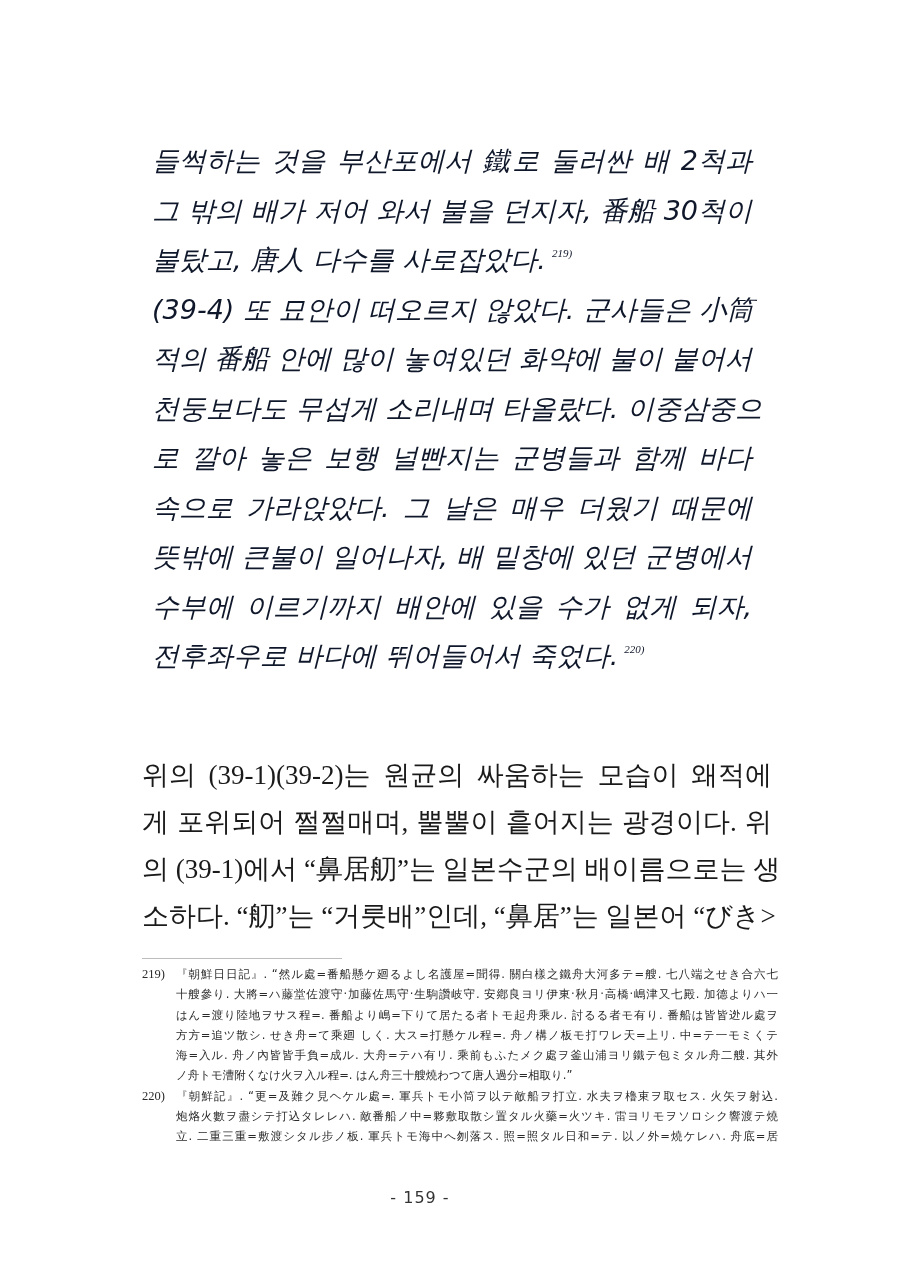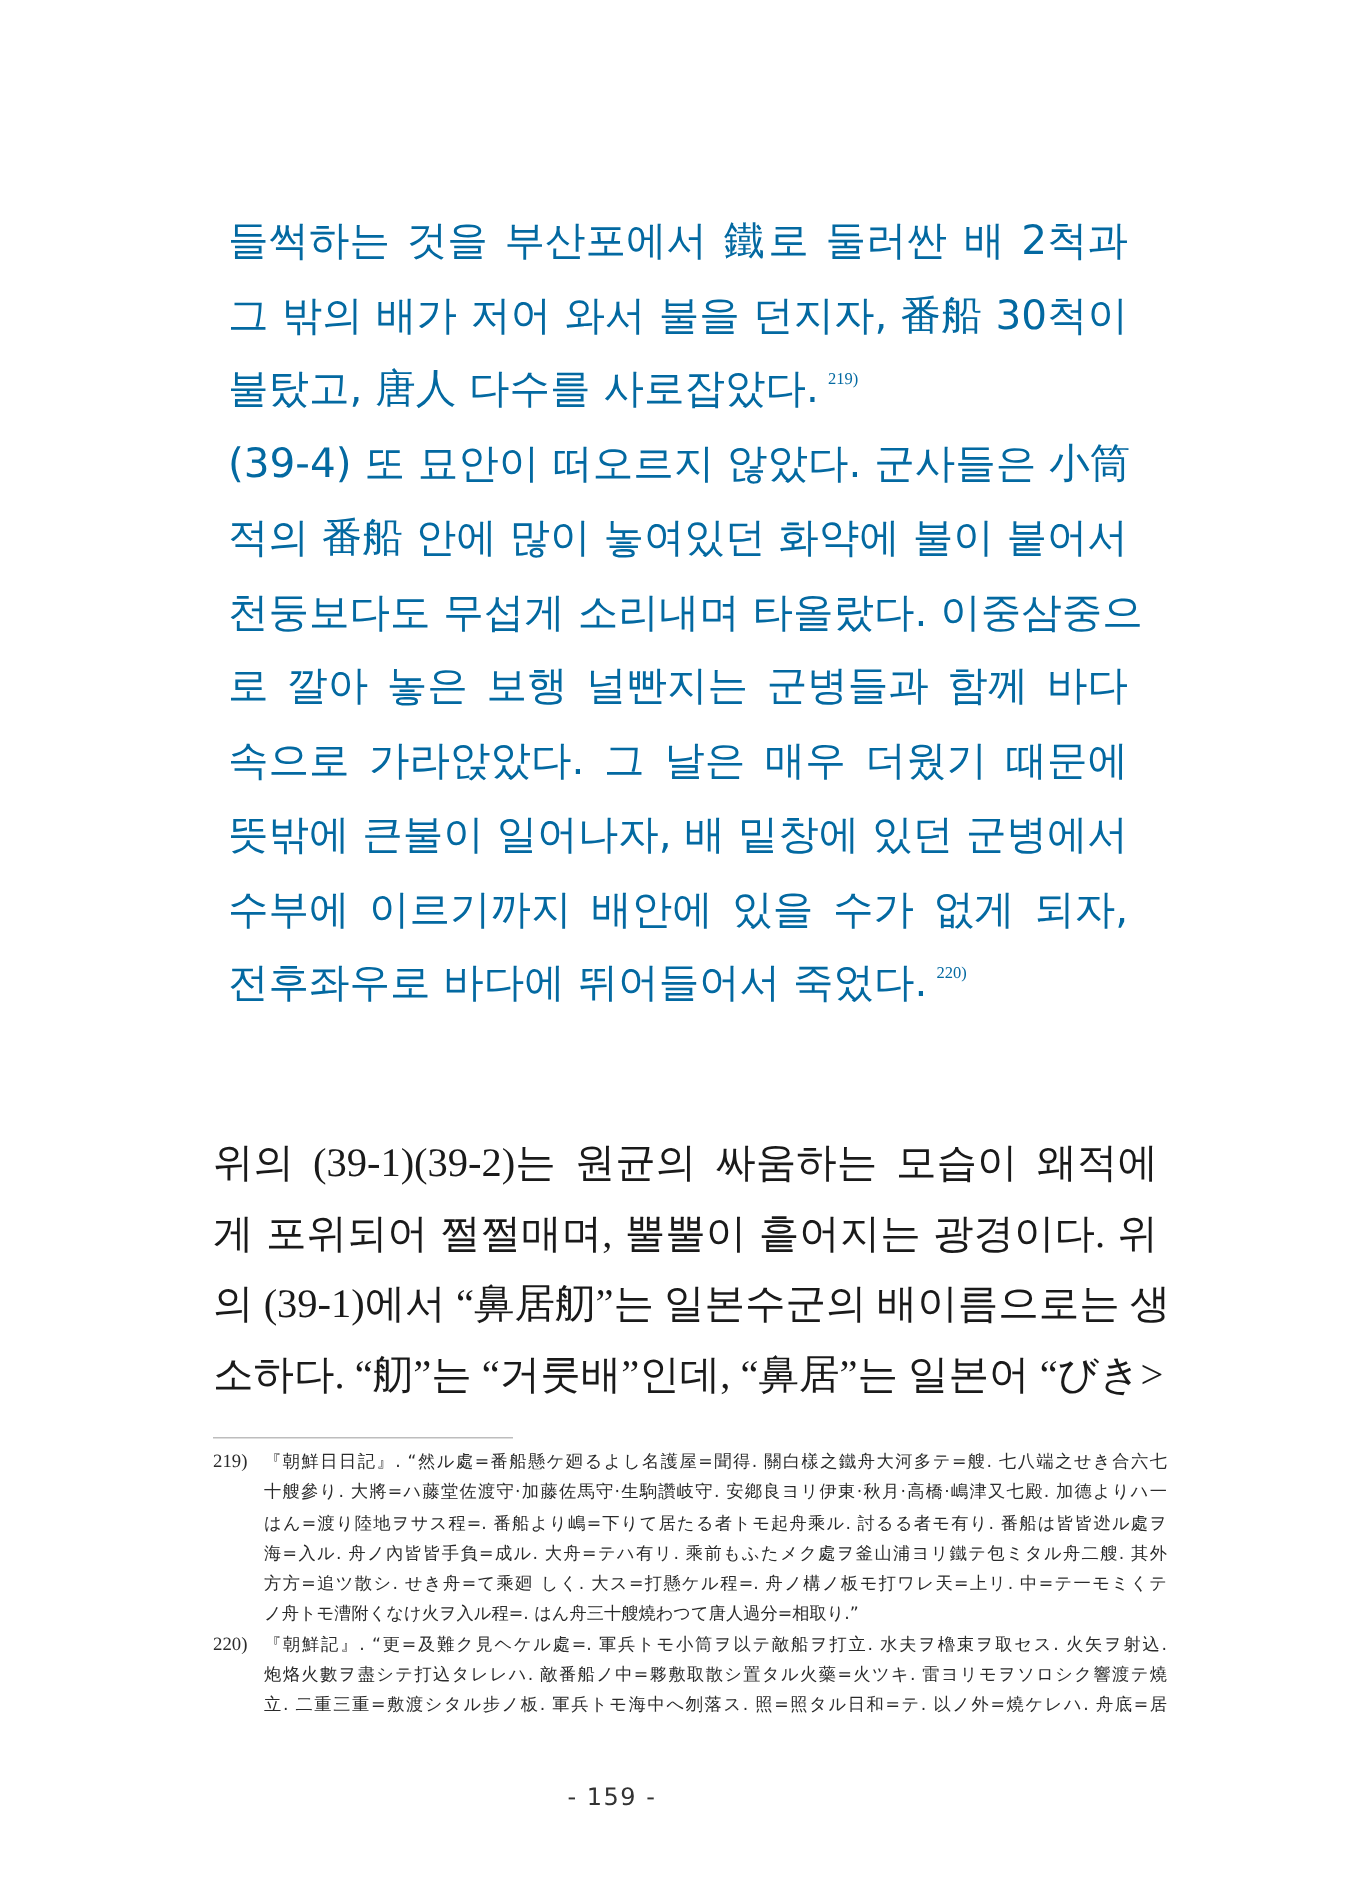--- a/index.html
+++ b/index.html
@@ -19,24 +19,25 @@
       left: 0; top: 0;
       width: 900px; height: 1269px;
       background: #ffffff;
     }
     
     .quote {
       position: absolute;
       left: 152px;
       top: 136px;
       width: 600px;
-      color: #0369a1;
+      color: #0f172a;
       font-family: "DejaVu Sans", "Liberation Sans", sans-serif;
       font-size: 27px;
       line-height: 49.5px;
+      font-style: italic;
     }
     .qline {
       display: block;
       white-space: nowrap;
       text-align: justify;
       text-align-last: justify;
       height: 49.5px;
       position: relative;
     }
     .qline.last {
@@ -127,21 +128,21 @@
       text-align-last: justify;
       overflow: hidden;
     }
     .fnline.last {
       text-align-last: left;
     }
 
     
     .page-number {
       position: absolute;
-      left: 4px;
+      left: 16px;
       width: 808px;
       top: 1188px;
       text-align: center;
       font-family: "DejaVu Sans", "Liberation Sans", sans-serif;
       font-size: 16px;
       color: #333333;
       letter-spacing: 1px;
     }
   </style>
 </head>
@@ -171,22 +172,22 @@
   </div>
 
   <div class="fn-rule"></div>
 
   <div class="footnotes">
     <div class="fn">
       <span class="fn-num">219)</span>
       <span class="fnline">『朝鮮日日記』. “然ル處=番船懸ケ廻るよし名護屋=聞得. 關白樣之鐵舟大河多テ=艘. 七八端之せき合六七</span>
       <span class="fnline">十艘參り. 大將=ハ藤堂佐渡守·加藤佐馬守·生駒讚岐守. 安鄕良ヨリ伊東·秋月·高橋·嶋津又七殿. 加德よりハ一</span>
       <span class="fnline">はん=渡り陸地ヲサス程=. 番船より嶋=下りて居たる者トモ起舟乘ル. 討るる者モ有り. 番船は皆皆迯ル處ヲ</span>
+      <span class="fnline">方方=追ツ散シ. せき舟=て乘廻 しく. 大ス=打懸ケル程=. 舟ノ構ノ板モ打ワレ天=上リ. 中=テ一モミくテ</span>
       <span class="fnline">海=入ル. 舟ノ內皆皆手負=成ル. 大舟=テハ有リ. 乘前もふたメク處ヲ釜山浦ヨリ鐵テ包ミタル舟二艘. 其外</span>
-      <span class="fnline">方方=追ツ散シ. せき舟=て乘廻 しく. 大ス=打懸ケル程=. 舟ノ構ノ板モ打ワレ天=上リ. 中=テ一モミくテ</span>
       <span class="fnline last">ノ舟トモ漕附くなけ火ヲ入ル程=. はん舟三十艘燒わつて唐人過分=相取り.”</span>
     </div>
     <div class="fn">
       <span class="fn-num">220)</span>
       <span class="fnline">『朝鮮記』. “更=及難ク見ヘケル處=. 軍兵トモ小筒ヲ以テ敵船ヲ打立. 水夫ヲ櫓束ヲ取セス. 火矢ヲ射込.</span>
       <span class="fnline">炮烙火數ヲ盡シテ打込タレレハ. 敵番船ノ中=夥敷取散シ置タル火藥=火ツキ. 雷ヨリモヲソロシク響渡テ燒</span>
       <span class="fnline">立. 二重三重=敷渡シタル步ノ板. 軍兵トモ海中へ刎落ス. 照=照タル日和=テ. 以ノ外=燒ケレハ. 舟底=居</span>
     </div>
   </div>
 

